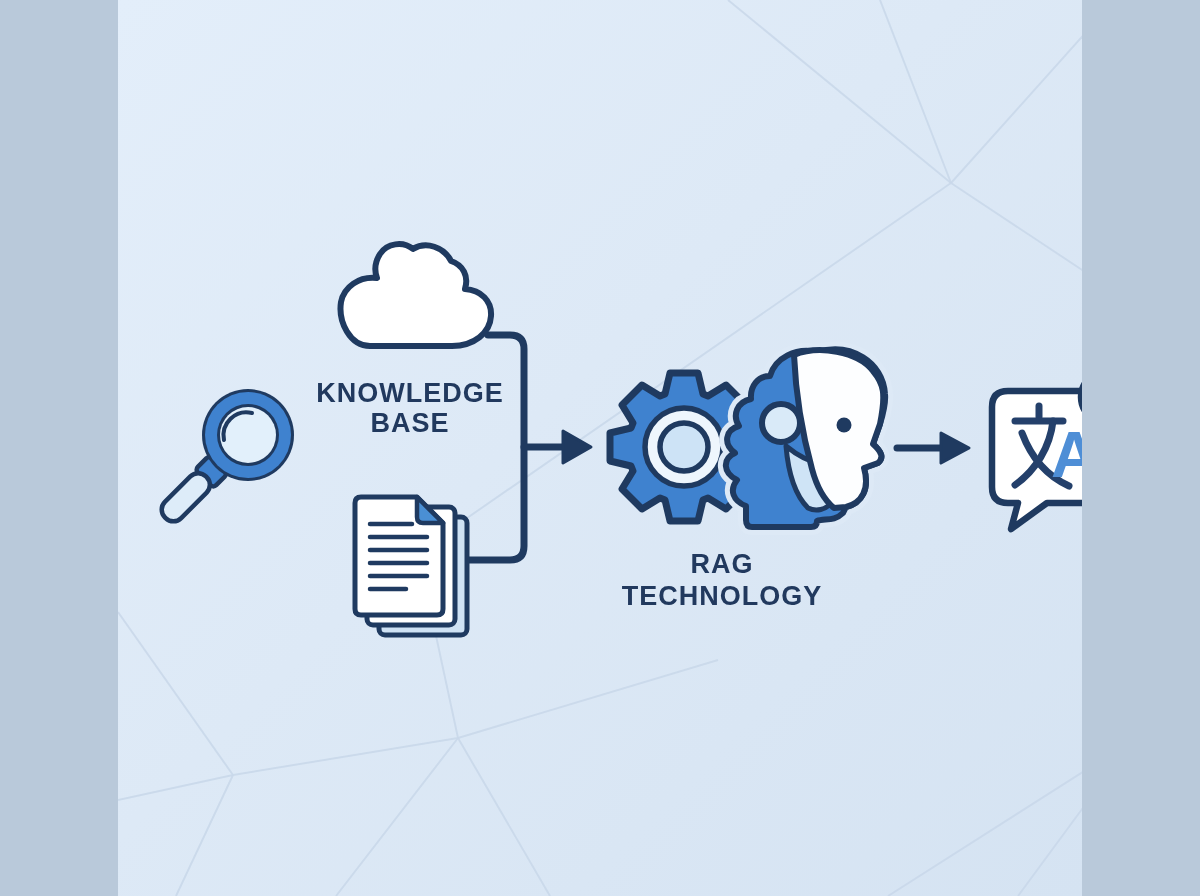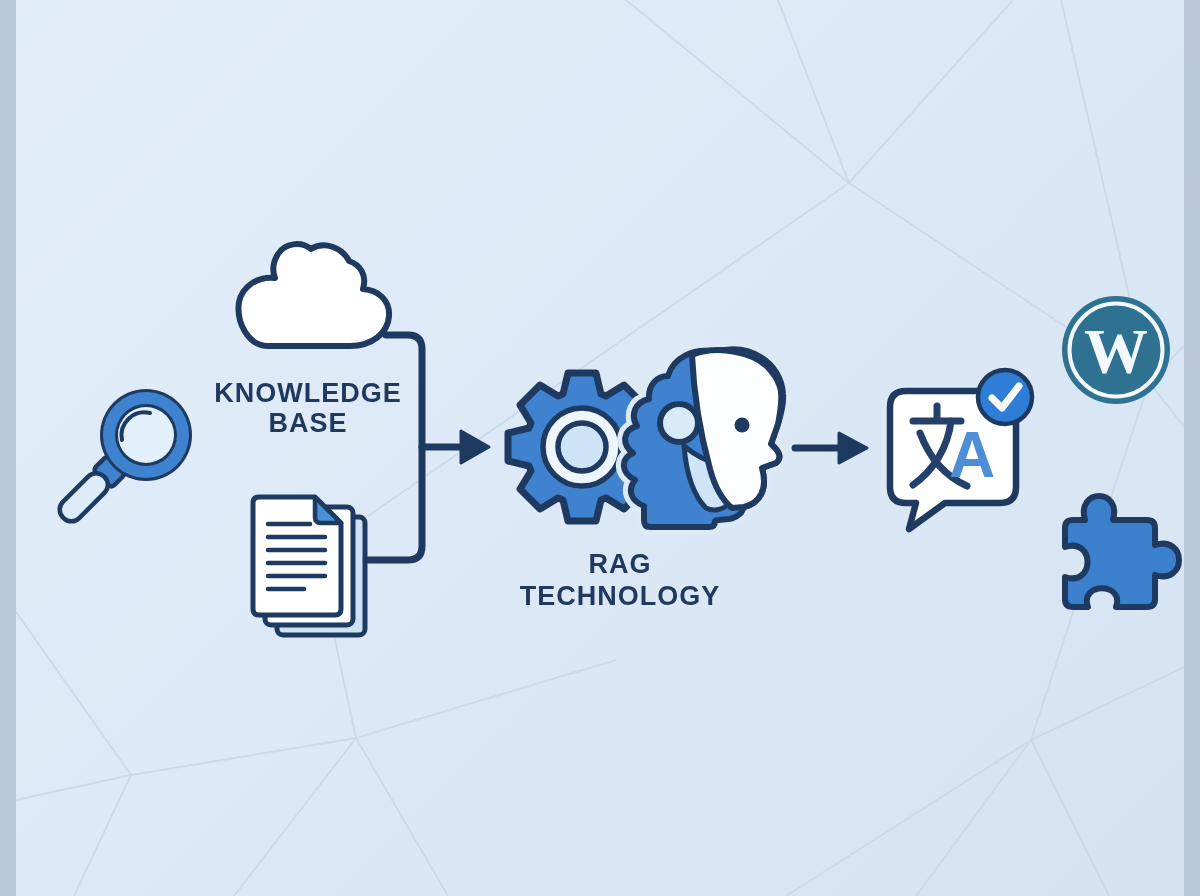--- a/index.html
+++ b/index.html
@@ -1,18 +1,18 @@
 <!DOCTYPE html>
 <html><head>
 <meta charset="utf-8">
 <style>
   html,body{margin:0;padding:0;background:#b9c9da;}
   .canvas{
     position:relative;
-    width:1168px;height:896px;
+    width:964px;height:896px;
     margin:0 auto;
     overflow:hidden;
     background:linear-gradient(135deg,#e3eefa 0%,#dde9f6 45%,#d5e3f2 100%);
     font-family:"Liberation Sans",sans-serif;
   }
   svg{display:block}
   .mesh{stroke:#c9d8ea;stroke-width:2;opacity:.85}
   .outline{stroke:#1f3a60;stroke-linejoin:round;stroke-linecap:round}
   .lbl{
     font-family:"Liberation Sans",sans-serif;

